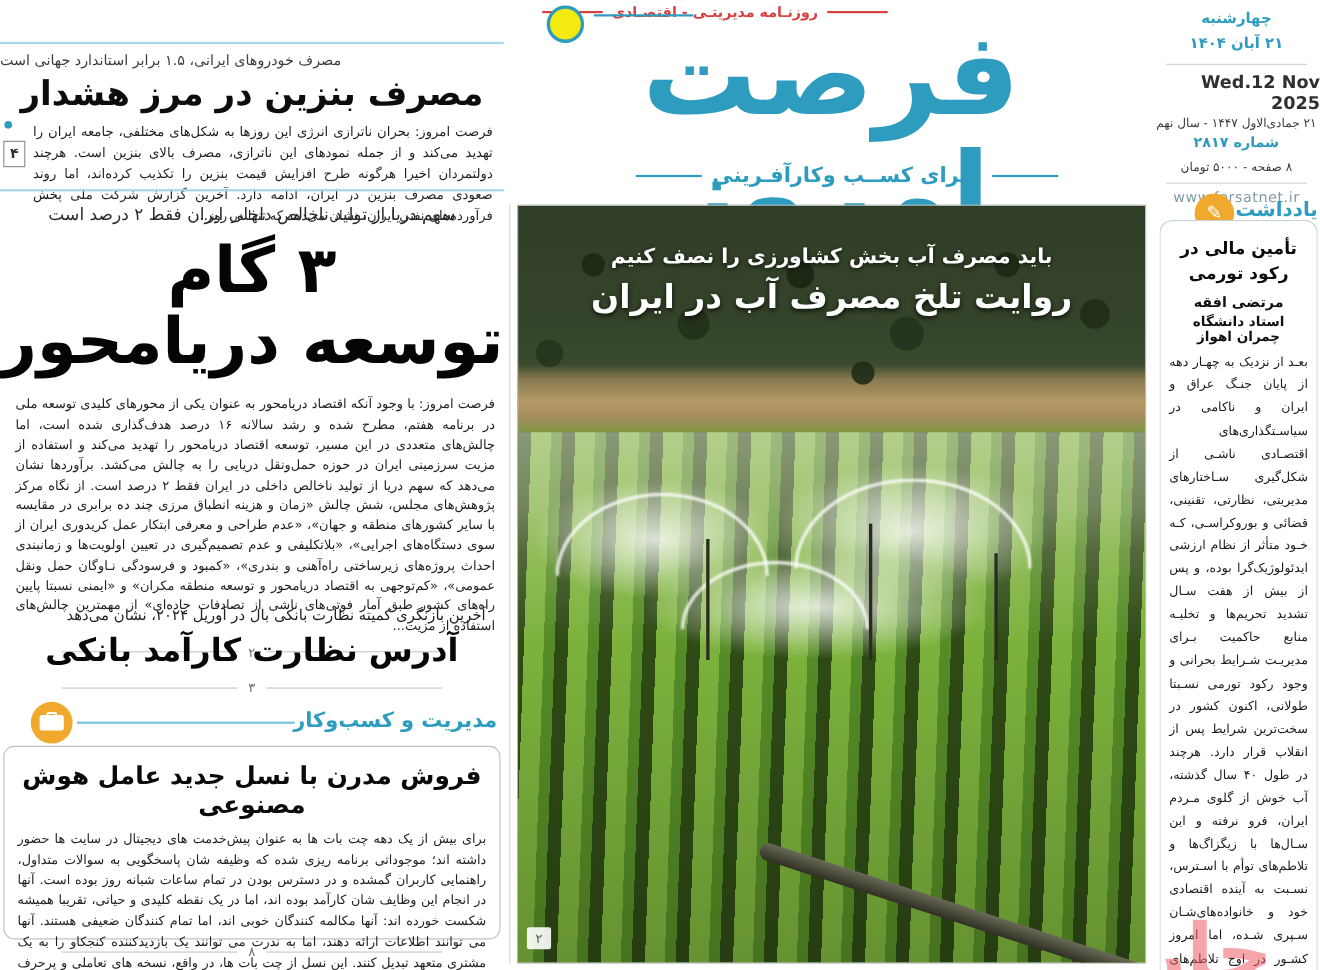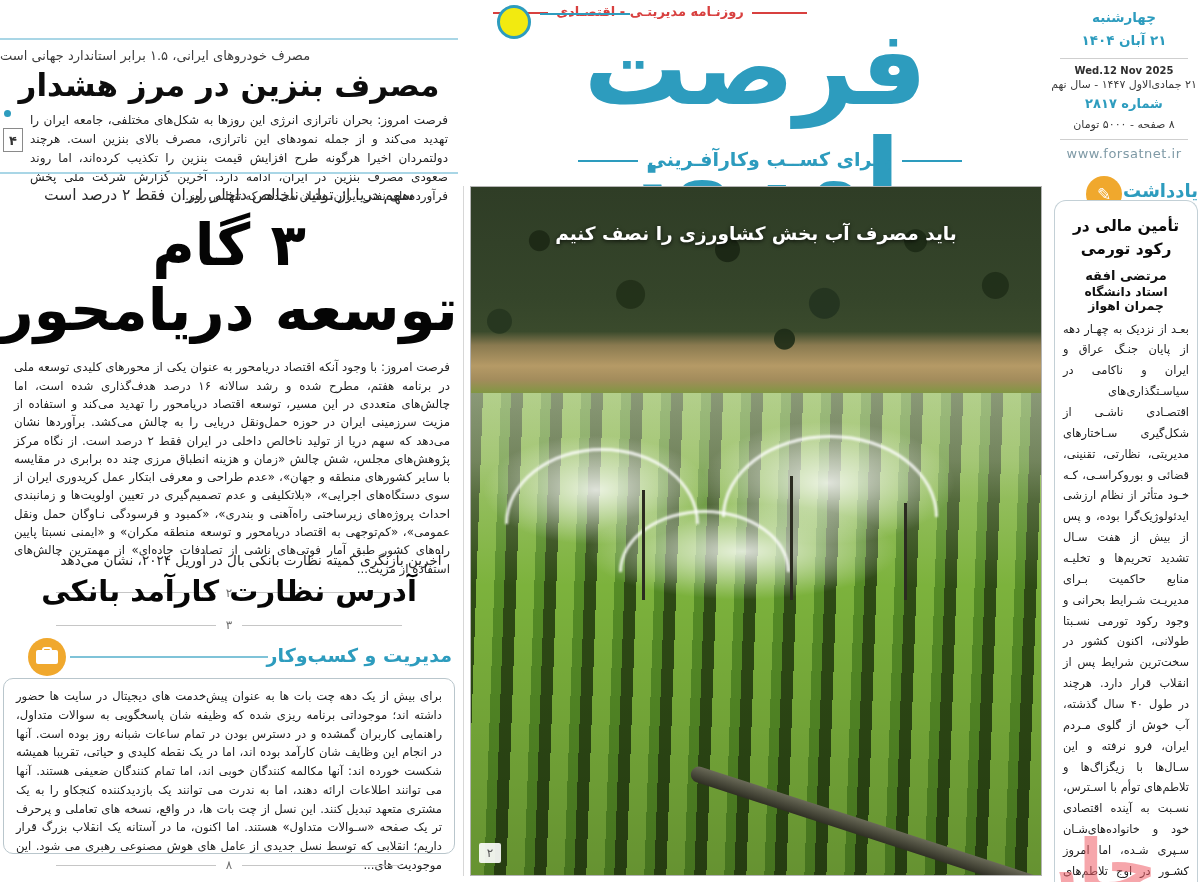--- a/index.html
+++ b/index.html
@@ -8,21 +8,21 @@
   .page {
     position:relative; width:1200px; height:882px; margin:0 auto;
     background:#ffffff; overflow:hidden; direction:rtl;
   }
   .abs { position:absolute; }
 
   
   .dateblock { right:0; top:6px; width:152px; text-align:center; direction:rtl; }
   .dateblock .teal { color:#2d9cbe; font-weight:bold; font-size:13.5px; line-height:1.7; }
   .dateblock .dark { color:#3a3a3a; font-size:11px; line-height:1.6; }
-  .dateblock .en   { color:#2f2f2f; font-weight:bold; font-size:10px; font-family:"DejaVu Sans",sans-serif; direction:ltr; }
+  .dateblock .en   { color:#2f2f2f; font-weight:bold; font-size:16px; font-family:"DejaVu Sans",sans-serif; direction:ltr;text-align:right; }
   .dateblock hr { border:none; border-top:1px solid #cfcfcf; margin:6px 12px; }
   .dateblock .site { color:#7f9aa6; font-size:13px; letter-spacing:.5px; direction:ltr; }
 
   
   .typelabel { top:4px; right:330px; left:430px; text-align:center; color:#d8403f; font-size:13px; font-weight:bold; }
   .typelabel .dash { display:inline-block; width:55px; height:0; border-top:2px solid #d8403f; vertical-align:middle; margin:0 8px; }
   .toprule { top:13px; height:2px; background:#2d9cbe; }
   .sun { top:5px; left:497px; width:34px; height:34px; border-radius:50%;
          background:#f2ea10; border:3px solid #2d9cbe; }
   .logo { top:14px; left:468px; width:575px; text-align:center;
@@ -178,20 +178,21 @@
 
   <div class="abs bizhead">
     <span class="title">مدیریت و کسب‌وکار</span>
     <span class="line"></span>
     <span class="bizicon">
       <span class="handle"></span>
       <span class="case"></span>
     </span>
   </div>
   <div class="abs bizbox">
+    <div class="head">فروش مدرن با نسل جدید عامل هوش مصنوعی</div>
     <div class="body">برای بیش از یک دهه چت بات ها به عنوان پیش‌خدمت های دیجیتال در سایت ها حضور داشته اند؛ موجوداتی برنامه ریزی شده که وظیفه شان پاسخگویی به سوالات متداول، راهنمایی کاربران گمشده و در دسترس بودن در تمام ساعات شبانه روز بوده است. آنها در انجام این وظایف شان کارآمد بوده اند، اما در یک نقطه کلیدی و حیاتی، تقریبا همیشه شکست خورده اند: آنها مکالمه کنندگان خوبی اند، اما تمام کنندگان ضعیفی هستند. آنها می توانند اطلاعات ارائه دهند، اما به ندرت می توانند یک بازدیدکننده کنجکاو را به یک مشتری متعهد تبدیل کنند. این نسل از چت بات ها، در واقع، نسخه های تعاملی و پرحرف تر یک صفحه «سـوالات متداول» هستند. اما اکنون، ما در آستانه یک انقلاب بزرگ قرار داریم؛ انقلابی که توسط نسل جدیدی از عامل های هوش مصنوعی رهبری می شود. این موجودیت های...</div>
   </div>
   <div class="abs divider div8">
     <span class="ln"></span>
     <span>۸</span>
     <span class="ln"></span>
   </div>
 
   <div class="abs photo">
     <div class="trees"></div>
@@ -200,20 +201,21 @@
     <div class="mist" style="left:40%;top:34%;width:45%;height:18%"></div>
     <div class="mist" style="left:20%;top:46%;width:55%;height:14%"></div>
     <div class="spray" style="left:6%;top:38%;width:34%;height:11%"></div>
     <div class="spray" style="left:44%;top:36%;width:38%;height:12%"></div>
     <div class="spray" style="left:26%;top:47%;width:30%;height:9%"></div>
     <div class="pole" style="left:30%;top:44%;height:16%"></div>
     <div class="pole" style="left:56%;top:42%;height:18%"></div>
     <div class="pole" style="left:76%;top:46%;height:14%"></div>
     <div class="pipe"></div>
     <div class="photo-kicker">باید مصرف آب بخش کشاورزی را نصف کنیم</div>
+    <div class="photo-head">روایت تلخ مصرف آب در ایران</div>
     <div class="photo-badge">۲</div>
   </div>
 
   <div class="abs notewrap">
     <div class="note-title">یادداشت</div>
     <div class="note-icon">✎</div>
     <div class="note-box">
       <div class="note-inner">
         <div class="note-head">تأمین مالی در رکود تورمی</div>
         <div class="note-author">مرتضی افقه</div>

